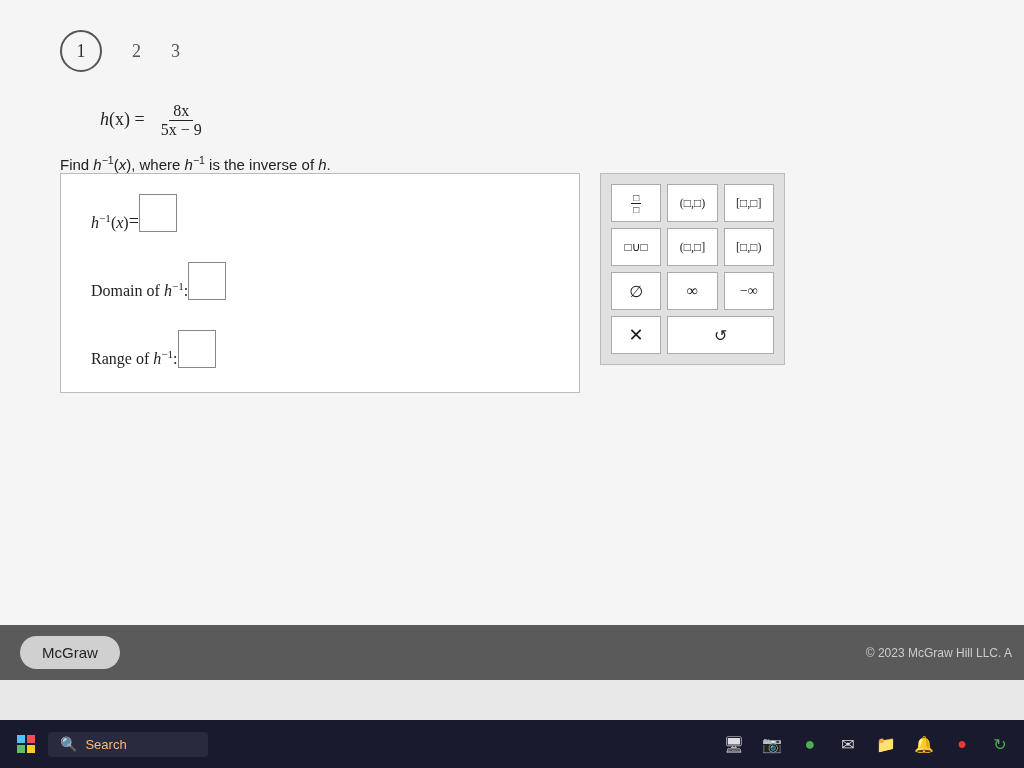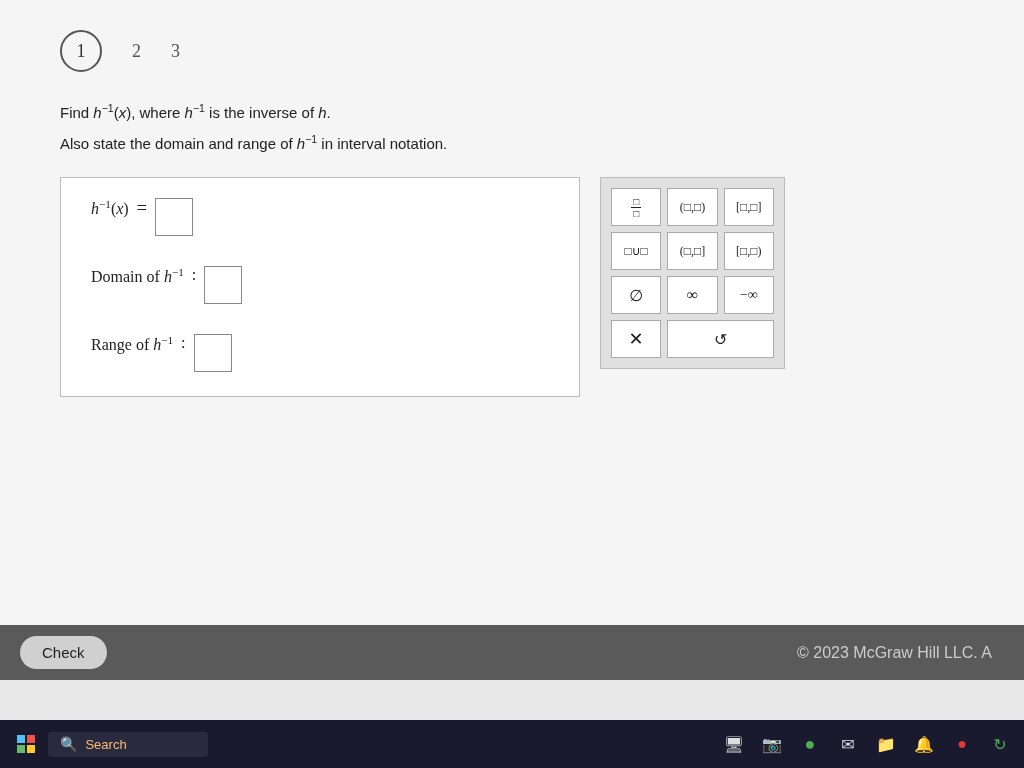--- a/index.html
+++ b/index.html
@@ -74,21 +74,21 @@
     }
 
     .fraction .den {
       padding: 0 4px;
       font-size: 16px;
     }
 
     .find-text {
       font-size: 15px;
       color: #222;
-      margin-bottom: 12px;
+      margin-bottom: 0;
       font-family: Arial, sans-serif;
     }
 
     .also-text {
       font-size: 15px;
       color: #222;
       margin-bottom: 25px;
       font-family: Arial, sans-serif;
     }
 
@@ -104,22 +104,22 @@
       padding: 20px 30px;
       width: 520px;
       min-height: 220px;
       display: flex;
       flex-direction: column;
       gap: 30px;
     }
 
     .input-row {
       display: flex;
-      align-items: flex-start;
-      gap: 8px;
+      align-items: flex-end;
+      gap: 0;
       font-size: 16px;
       color: #222;
     }
 
     .input-box {
       width: 38px;
       height: 38px;
       border: 1.5px solid #888;
       background: white;
       display: inline-block;
@@ -194,23 +194,23 @@
       padding: 8px 22px;
       font-size: 15px;
       font-family: Arial, sans-serif;
       cursor: pointer;
       color: #222;
       font-weight: 500;
     }
 
     .copyright {
       position: absolute;
-      right: 32px;
+      right: 12px;
       color: #ccc;
-      font-size: 16px;
+      font-size: 12px;
       font-family: Arial, sans-serif;
     }
 
     
     .taskbar {
       position: absolute;
       bottom: 0;
       left: 0;
       width: 1024px;
       height: 48px;
@@ -317,26 +317,30 @@
     </div>
     <div class="tab-number">
       <span>2</span>
     </div>
     <div class="tab-number">
       <span>3</span>
     </div>
   </div>
 
 
+  <div class="formula-display">
+    <span class="italic h-func">h</span>(x) =&nbsp;
+    <span class="fraction">
+      <span class="num">8x</span>
+      <span class="den">5x − 9</span>
+    </span>
+  </div>
 
   <p class="find-text">
     Find <span class="italic">h</span><sup>−1</sup>(<span class="italic">x</span>), where <span class="italic">h</span><sup>−1</sup> is the inverse of <span class="italic">h</span>.
-  </p>
-  <p class="also-text">
-    Also state the domain and range of <span class="italic">h</span><sup>−1</sup> in interval notation.
   </p>
 
   <div class="answer-section">
 
     <div class="input-panel">
 
       <div class="input-row">
         <span>
           <span class="italic">h</span><sup>−1</sup>(<span class="italic">x</span>)
         </span>
@@ -402,21 +406,21 @@
       </div>
       <div class="sym-btn-undo" style="grid-column: span 2;">
         <span>↺</span>
       </div>
 
     </div>
 
   </div>
 
   <div class="bottom-bar">
-    <button class="check-btn">Check</button>
+    <button class="check-btn">McGraw</button>
     <span class="copyright">© 2023 McGraw Hill LLC. A</span>
   </div>
 
 </div>
 
 <div class="taskbar">
   <div class="taskbar-left">
     <div class="win-icon">
       <div class="win-grid">
         <div class="win-cell" style="background:#4fc3f7;"></div>

